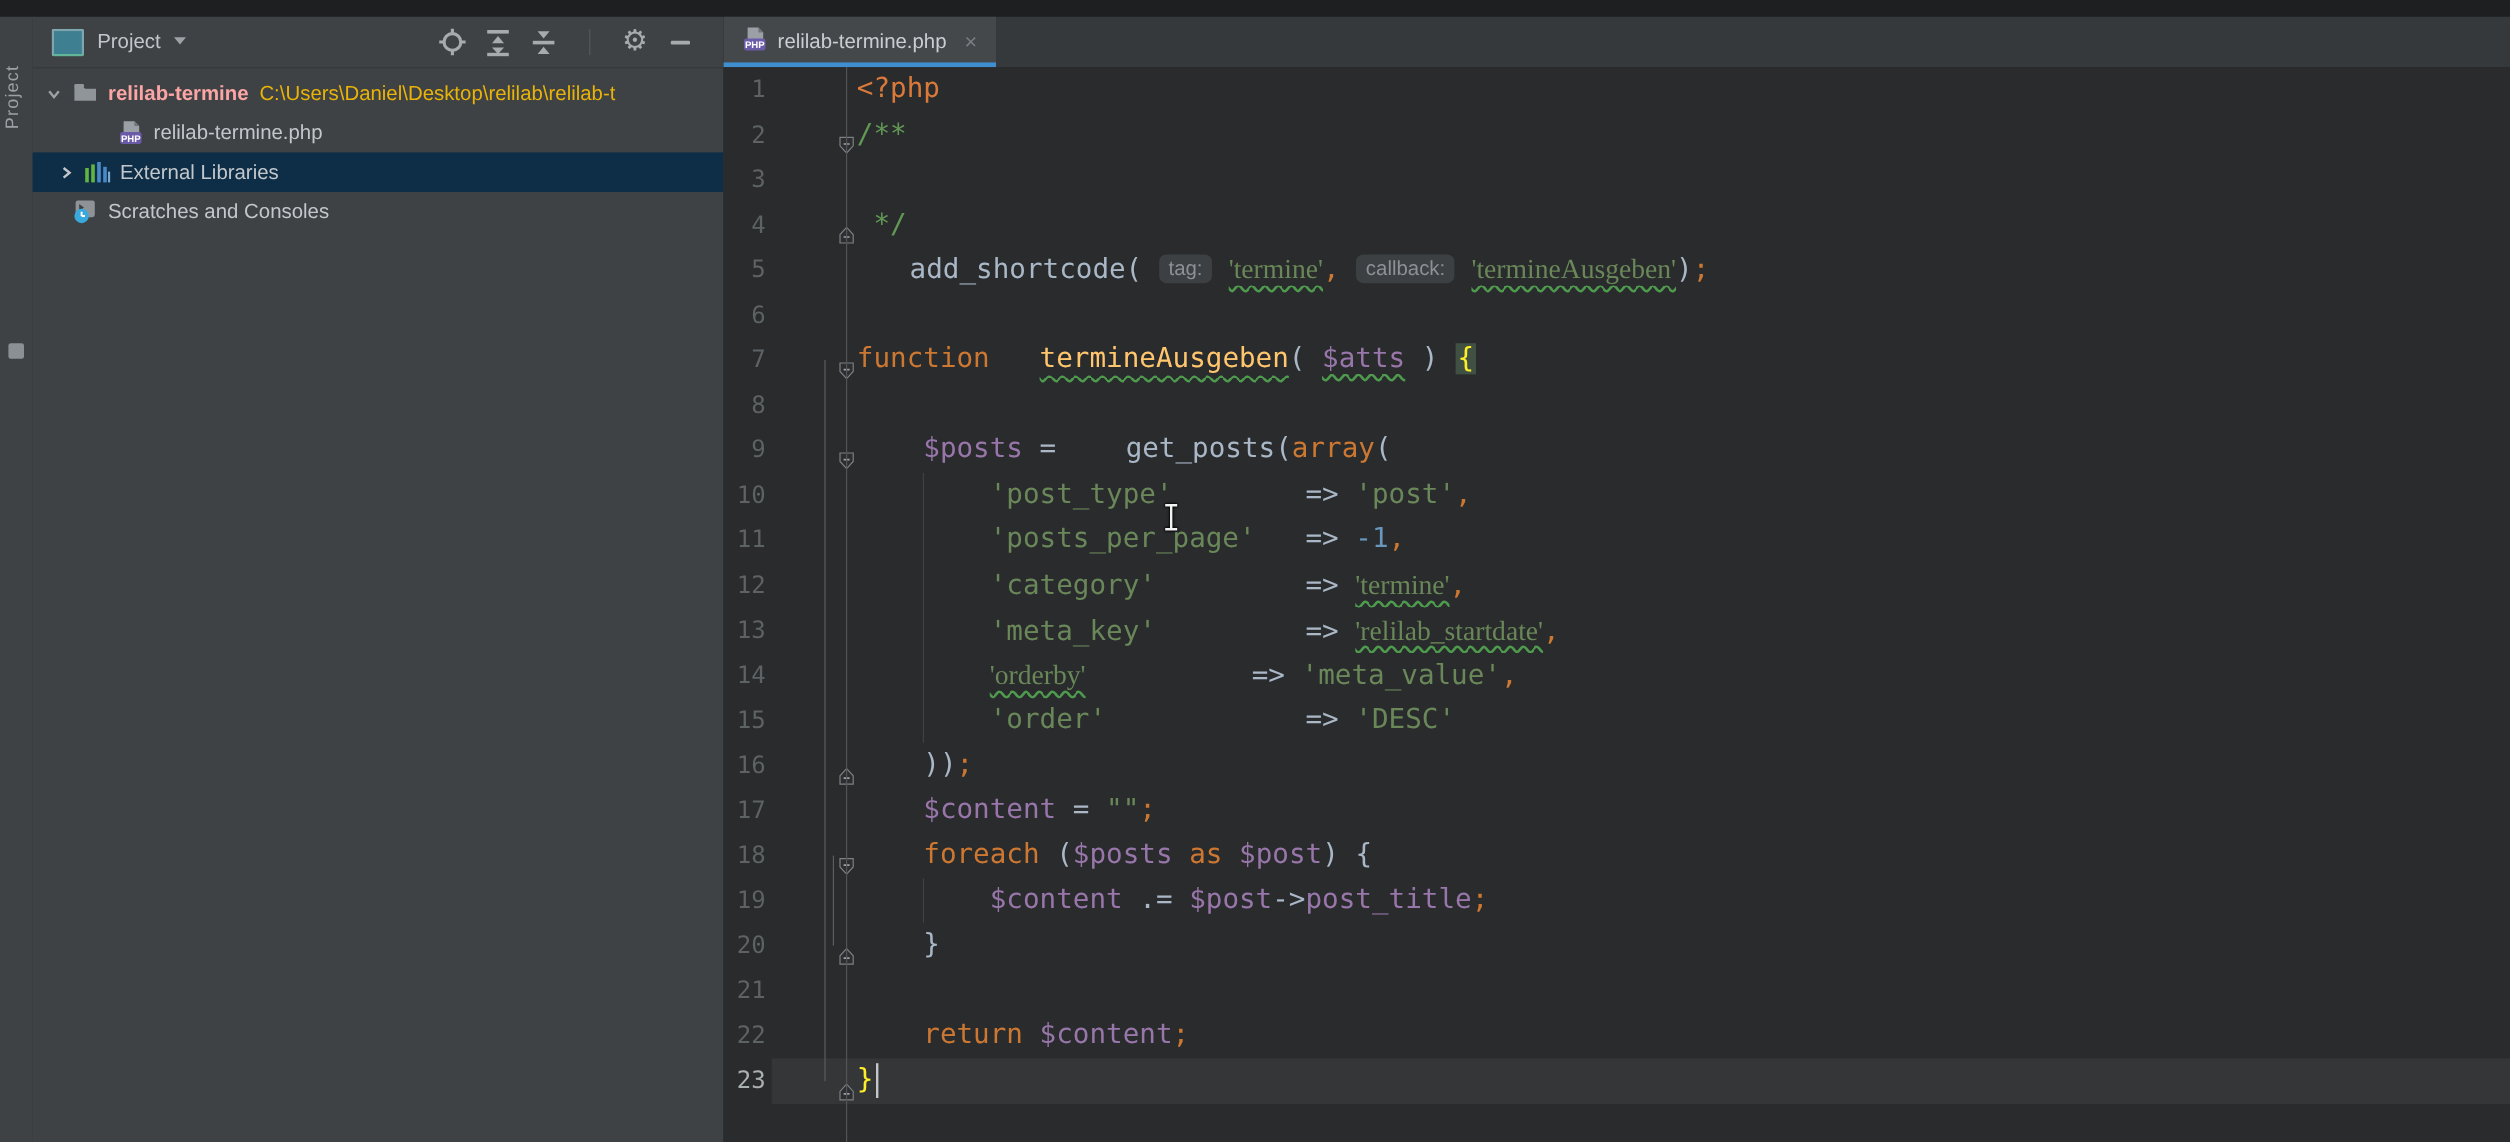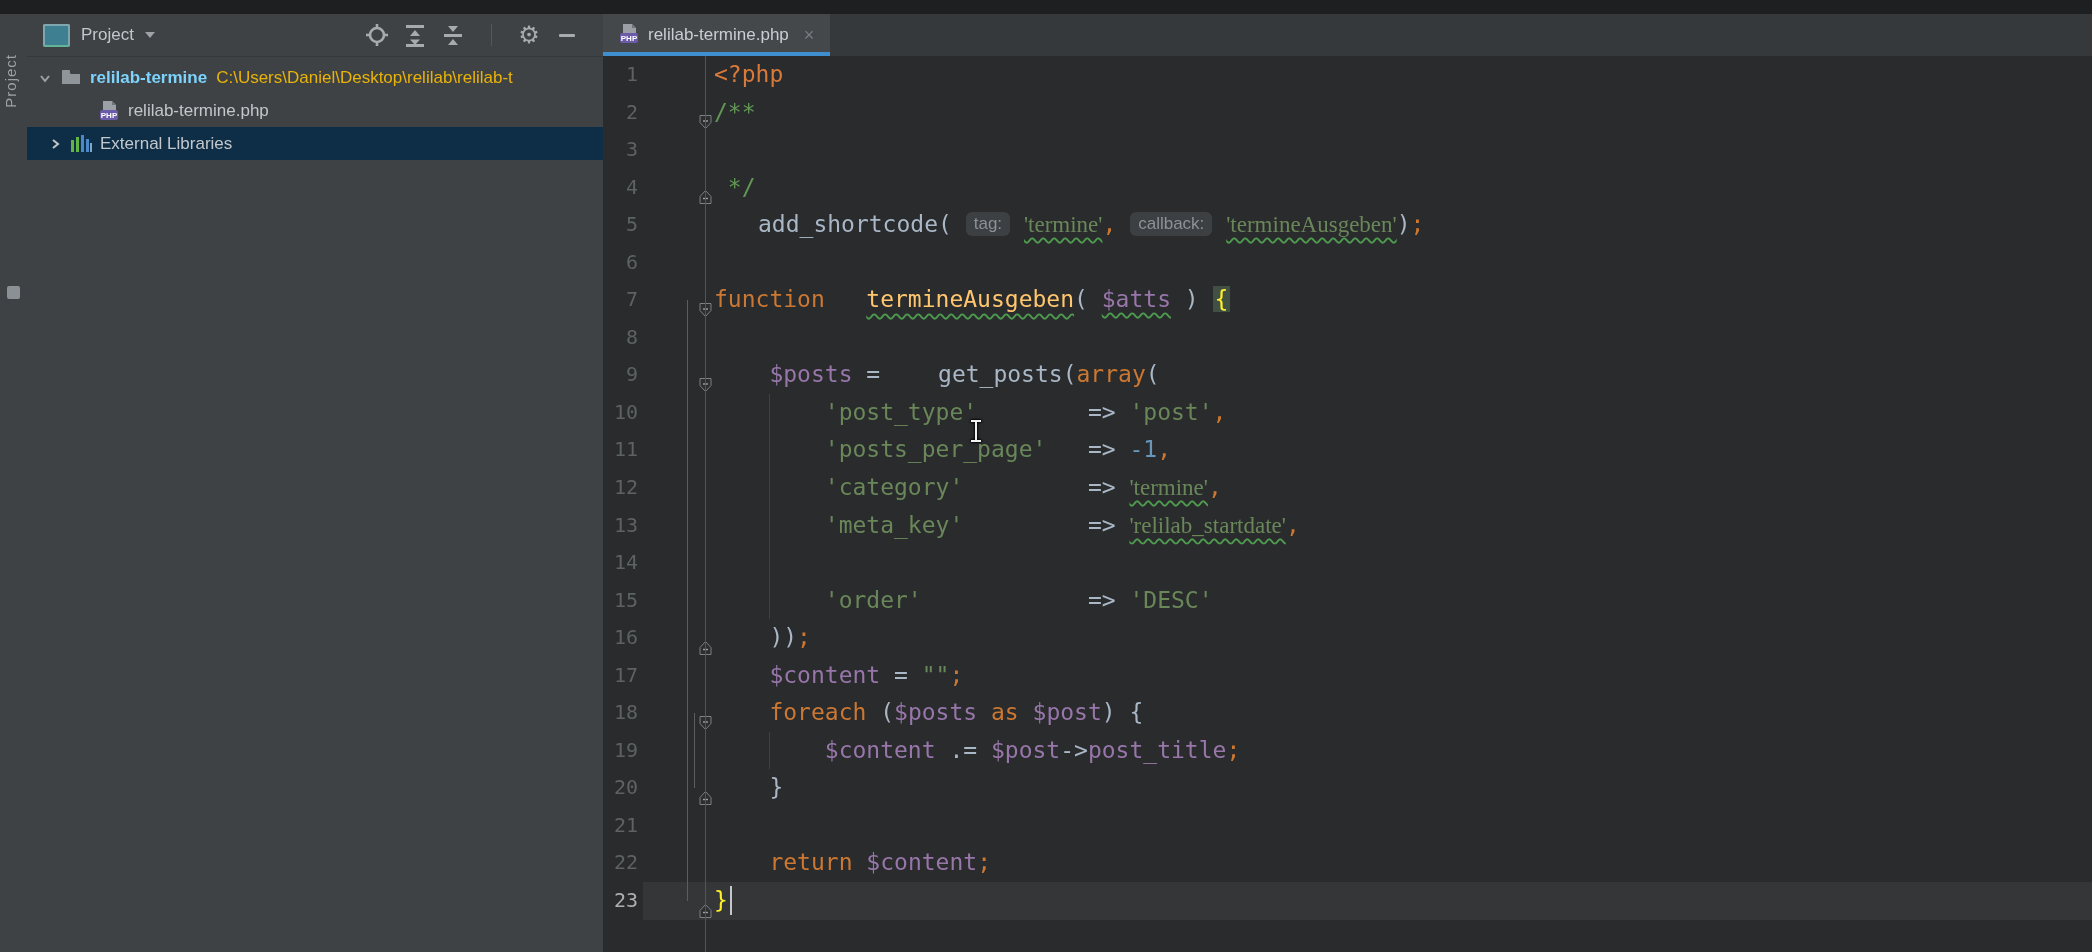--- a/index.html
+++ b/index.html
@@ -36,21 +36,21 @@
   .gear-glyph{font-size:24px;line-height:24px;color:#a7abae;}
   .minus-glyph{width:16px;height:3px;background:#a7abae;border-radius:1px;}
 
   .tree{padding-top:4px;}
   .tree-row{position:relative;display:flex;align-items:center;height:33px;padding-left:6px;
             font-size:17px;color:#c3c7cb;white-space:nowrap;}
   .tree-row.selected{background:var(--selection);padding-left:16px;}
   .chev{width:24px;display:flex;align-items:center;justify-content:center;flex:none;}
   .ticon{width:28px;display:flex;align-items:center;justify-content:center;flex:none;margin-right:5px;}
   .t-label{flex:none;}
-  .t-label.bold{font-weight:bold;color:#7dd3fc;}
+  .t-label.bold{font-weight:bold;color:#fca5a5;}
   .t-path{color:#eab308;margin-left:9px;overflow:hidden;}
   .indent1{margin-left:62px;}
 
   
   .editor{position:absolute;left:603px;top:14px;right:0;bottom:0;background:var(--editor-bg);}
   .tabbar{position:absolute;left:0;top:0;right:0;height:42px;background:var(--tabbar-bg);}
   .tab{position:relative;display:inline-flex;align-items:center;height:42px;padding:0 16px 0 16px;
        background:var(--tab-active-bg);}
   .tab::after{content:"";position:absolute;left:0;right:0;bottom:0;height:4px;background:var(--accent);}
   .tab-label{font-size:17px;color:#c9ced3;margin-left:9px;}
@@ -194,20 +194,35 @@
                 <rect x="1" y="6" width="3" height="12" fill="#62b543"></rect>
                 <rect x="6" y="3" width="3" height="15" fill="#62b543"></rect>
                 <rect x="11" y="1" width="3" height="17" fill="#4a88c7"></rect>
                 <rect x="16" y="5" width="3" height="13" fill="#4a88c7"></rect>
                 <rect x="20" y="9" width="2" height="9" fill="#7da7cc"></rect>
               </g>
             </svg>
           </span>
           <span class="t-label">External Libraries</span>
         </div>
+        <div class="tree-row">
+          <span class="chev"></span>
+          <span class="ticon">
+            <svg width="22" height="21" viewBox="0 0 22 21">
+              <rect x="3" y="1" width="16" height="14" rx="2" fill="#8e9397"></rect>
+              <path d="M6 4 l4 3 -4 3 Z" fill="#3e4244"></path>
+              <circle cx="8" cy="14" r="6" fill="#39a8dc"></circle>
+              <g stroke="#ffffff" stroke-width="1.6">
+                <line x1="8" y1="14" x2="8" y2="10.5"></line>
+                <line x1="8" y1="14" x2="10.8" y2="14"></line>
+              </g>
+            </svg>
+          </span>
+          <span class="t-label">Scratches and Consoles</span>
+        </div>
       </div>
   </div>
 
   <div class="editor">
     <div class="tabbar">
       <div class="tab">
         <span id="tab-icon"><svg width="20" height="21" viewBox="0 0 20 21">
               <path d="M4 1 h9 l4 4 v7 h-13 Z" fill="#9aa0a5"></path>
               <path d="M13 1 l4 4 h-4 Z" fill="#6e7479"></path>
               <rect x="1" y="10" width="18" height="10" rx="2" fill="#6b5aa8"></rect>
@@ -280,20 +295,21 @@
         <div class="row">
           <span class="ln">12</span>
           <span class="codetext"><span class="pln">        </span><span class="str">'category'</span><span class="pln">         </span><span class="pun">=&gt; </span><span class="strw">'termine'</span><span class="sep">,</span></span>
         </div>
         <div class="row">
           <span class="ln">13</span>
           <span class="codetext"><span class="pln">        </span><span class="str">'meta_key'</span><span class="pln">         </span><span class="pun">=&gt; </span><span class="strw">'relilab_startdate'</span><span class="sep">,</span></span>
         </div>
         <div class="row">
           <span class="ln">14</span>
+          <span class="codetext"><span class="pln">        </span><span class="strw">'orderby'</span><span class="pln">          </span><span class="pun">=&gt; </span><span class="str">'meta_value'</span><span class="sep">,</span></span>
         </div>
         <div class="row">
           <span class="ln">15</span>
           <span class="codetext"><span class="pln">        </span><span class="str">'order'</span><span class="pln">            </span><span class="pun">=&gt; </span><span class="str">'DESC'</span></span>
         </div>
         <div class="row">
           <span class="ln">16</span>
           <span class="foldc"><svg width="15" height="16" viewBox="0 0 15 16">
               <path d="M2 14.5 H13 V7.5 L7.5 1.5 L2 7.5 Z" fill="#2c2e30" stroke="#7d8184"></path>
               <line x1="5" y1="9.5" x2="10" y2="9.5" stroke="#9da1a5" stroke-width="1.4"></line>

